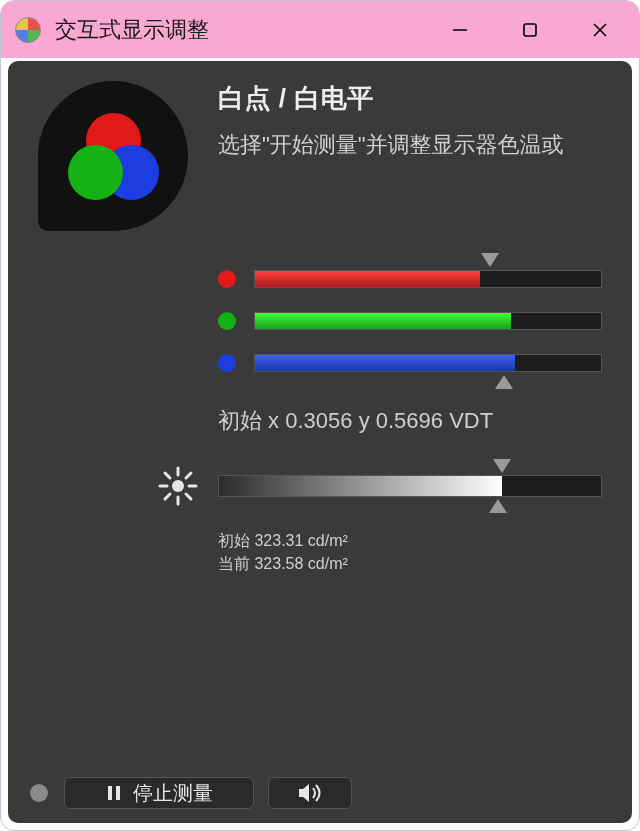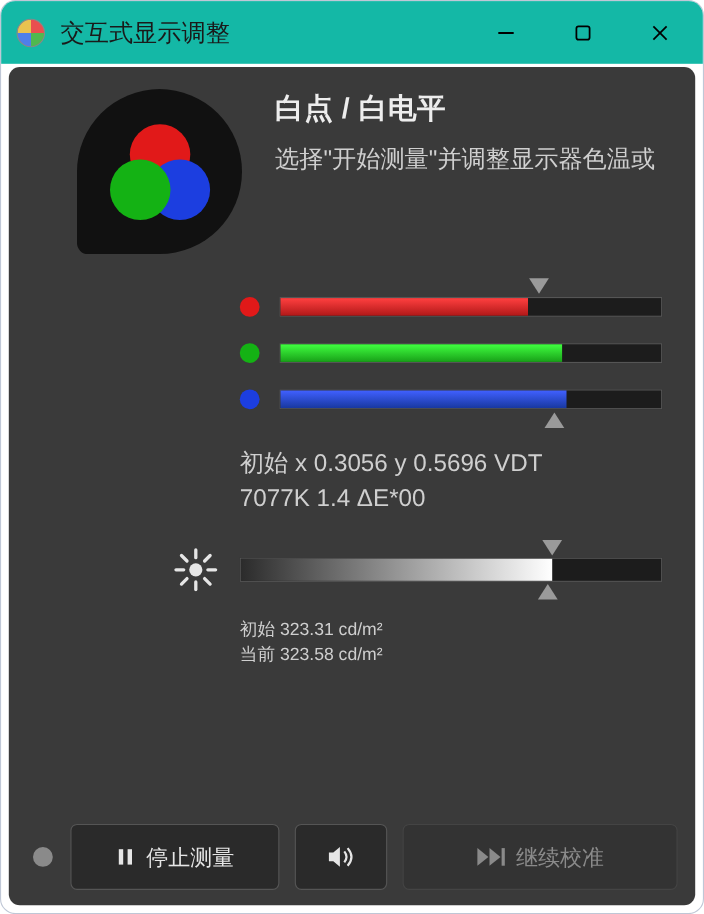--- a/index.html
+++ b/index.html
@@ -2,32 +2,32 @@
 <html><head>
 <meta charset="utf-8">
 <style>
   * { box-sizing: border-box; margin: 0; padding: 0; }
   html, body { width: 640px; height: 831px; font-family: "Segoe UI", "Microsoft YaHei", sans-serif; }
   body { background: #fff; }
 
   .window { width: 640px; height: 831px; border: 1px solid #bfc7d6; border-radius: 14px; overflow: hidden; background: #fff; }
 
   
-  .titlebar { height: 57px; display: flex; align-items: center; padding: 0 4px 0 14px; background: #14b8a6; }
+  .titlebar { height: 57px; display: flex; align-items: center; padding: 0 4px 0 14px; background: #f9a8d4; }
   .app-icon { width: 26px; height: 26px; border-radius: 50%; position: relative; background: conic-gradient(#e94f4f 0 90deg, #4fb84f 90deg 180deg, #4f7fe9 180deg 270deg, #e9c24f 270deg 360deg); border: 1px solid #888; }
   .title-text { margin-left: 14px; font-size: 22px; color: #1a1a1a; flex: 0 0 auto; }
   .title-spacer { flex: 1; }
   .win-btn { width: 70px; height: 46px; display: flex; align-items: center; justify-content: center; color: #000; }
   .win-btn svg { display: block; }
 
   
   .content { margin: 3px 7px 7px 7px; height: calc(100% - 57px - 10px); border-radius: 10px; background: #3a3a3a; color: #d6d6d6; position: relative; }
 
   
-  .hero { display: flex; padding: 20px 30px 0 30px; margin-left: 32px; }
+  .hero { display: flex; padding: 20px 30px 0 30px; }
   .glyph-wrap { width: 150px; height: 150px; position: relative; flex: 0 0 auto; }
   .teardrop { position: absolute; inset: 0; background: #111; border-radius: 50% 50% 50% 10px; transform: rotate(0deg); }
   .rgb-circles { position: absolute; left: 30px; top: 30px; width: 90px; height: 90px; mix-blend-mode: normal; }
   .circ { position: absolute; width: 55px; height: 55px; border-radius: 50%; }
   .circ.r { background: #e11919; left: 18px; top: 2px; }
   .circ.g { background: #14b214; left: 0; top: 34px; }
   .circ.b { background: #1c3ee0; left: 36px; top: 34px; }
   .hero-text { margin-left: 30px; flex: 1; }
   .h1 { font-size: 26px; color: #ededed; font-weight: 600; margin-bottom: 14px; letter-spacing: 0.5px; }
   .desc { font-size: 22px; color: #cfcfcf; line-height: 1.4; }
@@ -56,21 +56,21 @@
   .bright-bar { height: 22px; background: #1c1c1c; border: 1px solid #555; position: relative; }
   .bright-fill { position: absolute; left: 0; top: 0; bottom: 0; background: linear-gradient(to right, #2b2b2b, #ffffff); }
   .bright-tri-top { position: absolute; top: 2px; width: 0; height: 0; border-left: 9px solid transparent; border-right: 9px solid transparent; border-top: 14px solid #9a9a9a; transform: translateX(-9px); }
   .bright-tri-bot { position: absolute; bottom: 2px; width: 0; height: 0; border-left: 9px solid transparent; border-right: 9px solid transparent; border-bottom: 14px solid #9a9a9a; transform: translateX(-9px); }
 
   .bright-readout { margin: 14px 30px 0 210px; font-size: 16px; color: #cfcfcf; line-height: 1.45; }
 
   
   .footer { position: absolute; left: 0; right: 0; bottom: 14px; display: flex; align-items: center; padding: 0 16px; gap: 14px; }
   .rec-dot { width: 18px; height: 18px; border-radius: 50%; background: #8a8a8a; flex: 0 0 auto; margin: 0 2px 0 6px; }
-  .btn { height: 60px; border-radius: 6px; background: #2a2a2a; display: flex; align-items: center; justify-content: center; color: #e6e6e6; font-size: 20px; border: 1px solid #555; }
+  .btn { height: 32px; border-radius: 6px; background: #2a2a2a; display: flex; align-items: center; justify-content: center; color: #e6e6e6; font-size: 20px; border: 1px solid #555; }
   .btn.stop { width: 190px; gap: 10px; }
   .btn.sound { width: 84px; }
   .btn.cont { flex: 1; gap: 10px; color: #8a8a8a; background: #333; border-color: #444; }
   .btn svg { flex: 0 0 auto; }
 
 </style>
 </head>
 <body>
 
 <div class="window">
@@ -134,21 +134,20 @@
         <div class="dot b"></div>
         <div class="bar">
           <div class="bar-fill b" style="width:75%"></div>
           <div class="bot-tri" style="left:72%"></div>
         </div>
       </div>
     </div>
 
     <div class="readout">
       <span>初始 x 0.3056 y 0.5696 VDT</span><br>
-      <span>7077K 1.4 ΔE*00</span>
     </div>
 
     <div class="bright-row">
       <div class="sun-icon">
         <svg viewBox="0 0 40 40" width="40" height="40">
           <circle cx="20" cy="20" r="6" fill="#e6e6e6"></circle>
           <g stroke="#e6e6e6" stroke-width="3" stroke-linecap="round">
             <line x1="20" y1="2" x2="20" y2="9"></line>
             <line x1="20" y1="31" x2="20" y2="38"></line>
             <line x1="2" y1="20" x2="9" y2="20"></line>
@@ -183,24 +182,16 @@
           </svg>
         <span>停止测量</span>
       </div>
       <div class="btn sound">
         <svg width="26" height="22" viewBox="0 0 26 22">
           <path d="M2 7 L6 7 L12 2 L12 20 L6 15 L2 15 Z" fill="#e6e6e6"></path>
           <path d="M16 6 Q20 11 16 16" fill="none" stroke="#e6e6e6" stroke-width="2"></path>
           <path d="M19 3 Q26 11 19 19" fill="none" stroke="#e6e6e6" stroke-width="2"></path>
         </svg>
       </div>
-      <div class="btn cont">
-        <svg width="26" height="18" viewBox="0 0 26 18">
-          <path d="M1 1 L11 9 L1 17 Z" fill="#8a8a8a"></path>
-          <path d="M12 1 L22 9 L12 17 Z" fill="#8a8a8a"></path>
-          <rect x="23" y="1" width="3" height="16" fill="#8a8a8a"></rect>
-        </svg>
-        <span>继续校准</span>
-      </div>
     </div>
 
   </div>
 </div>
 
 </body></html>

